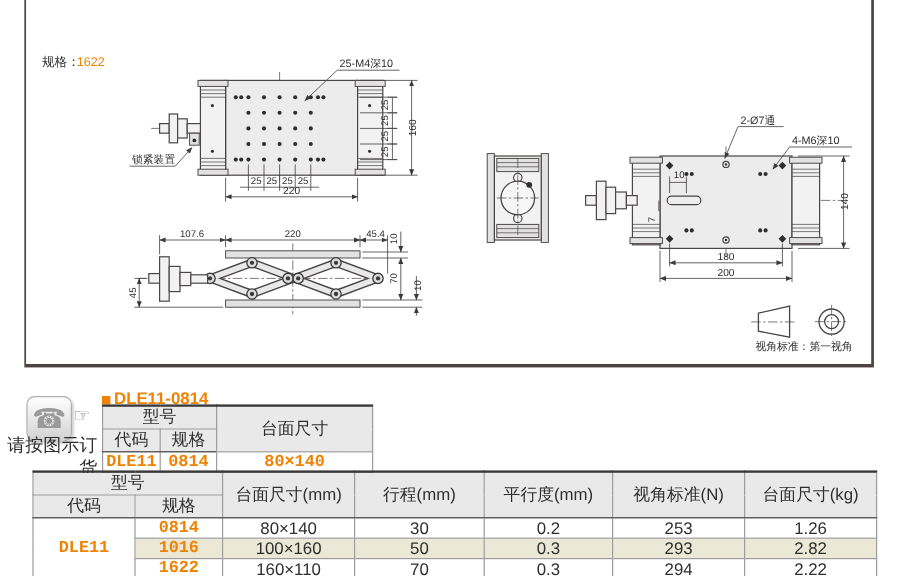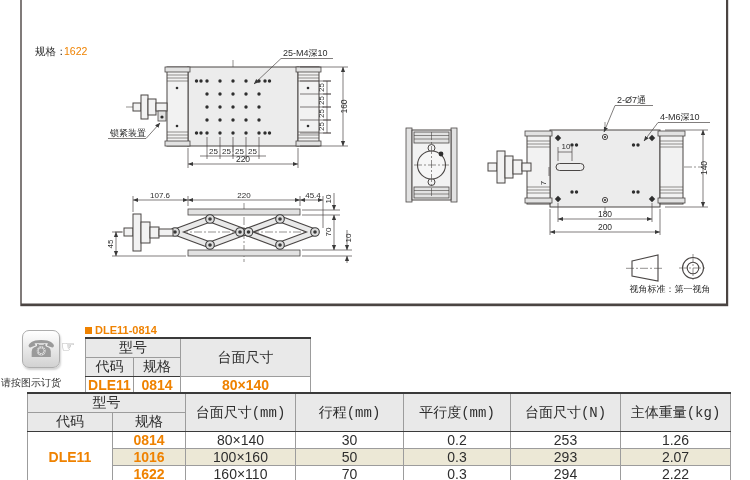--- a/index.html
+++ b/index.html
@@ -23,38 +23,38 @@
   .bar-o{stroke:#4a4645;stroke-width:7;fill:none;}
   .bar-i{stroke:#e9e9e9;stroke-width:4.6;fill:none;}
   .rol-o{fill:#dedede;stroke:#3a3a3a;stroke-width:1.1;}
   .rol-i{fill:#3a3a3a;}
 
   
   .phone-box{position:absolute;left:22px;top:330px;width:36px;height:36px;border:1px solid #adadad;
     border-radius:7px;background:linear-gradient(#ffffff,#d2d2d2);box-shadow:1px 2px 2px rgba(0,0,0,.18);
     display:flex;align-items:center;justify-content:center;font-size:23px;color:#9a9a9a;}
   .finger{position:absolute;left:61px;top:337px;font-size:16px;color:#8a8a8a;}
-  .order-note{position:absolute;left:1px;top:376px;width:80px;text-align:left;font-size:10px;color:#2e2e2e;}
-  .order-title{position:absolute;left:85px;top:324px;font-size:11px;font-weight:bold;color:#ef8200;}
+  .order-note{position:absolute;left:1px;top:362px;width:80px;text-align:right;font-size:15px;color:#2e2e2e;}
+  .order-title{position:absolute;left:85px;top:324px;font-size:14px;font-weight:bold;color:#ef8200;}
   .order-title .sq{display:inline-block;width:7px;height:7px;background:#ef8200;margin-right:3px;}
 
   table{border-collapse:collapse;table-layout:fixed;font-size:14px;}
   th,td{border:1px solid #9c9c9c;padding:0 2px;text-align:center;font-weight:normal;overflow:hidden;white-space:nowrap;}
   th{background:#e9e9e9;color:#2e2e2e;}
-  .orange{color:#ef8200;font-weight:bold;}
+  .orange{color:#ef8200;font-weight:bold;font-family:Liberation Mono, monospace;}
 
   .order-table{position:absolute;left:85px;top:337px;width:225px;border-top:2px solid #3a3a3a;border-bottom:1.5px solid #3a3a3a;}
   .order-table tr.h1 th{height:11px;}
   .order-table tr.h2 th{height:11px;border-bottom:1.5px solid #3a3a3a;}
   .order-table tr.d td{height:13px;background:#fff;}
 
   .spec-table{position:absolute;left:27px;top:392px;width:703px;border-top:2px solid #3a3a3a;border-bottom:2px solid #3a3a3a;}
   .spec-table tr.h1 th{height:11px;}
   .spec-table tr.h2 th{height:12px;border-bottom:1.5px solid #3a3a3a;}
-  .spec-table th[rowspan]{border-bottom:1.5px solid #3a3a3a;font-family:Liberation Mono, monospace;}
+  .spec-table th[rowspan]{border-bottom:1.5px solid #3a3a3a;}
   .spec-table td{height:13px;background:#fff;}
   .spec-table tr.beige td{background:#ece8d6;}
   .spec-table td.code-cell{background:#fff;}
 </style>
 </head>
 <body>
 
 <svg width="750" height="312" viewBox="0 0 750 312" style="position:absolute;left:0;top:0;">
   <defs>
     <marker id="arr" viewBox="0 0 10 10" refX="9.5" refY="5" markerWidth="7.5" markerHeight="7.5" orient="auto-start-reverse">
@@ -425,43 +425,43 @@
     <col style="width:107px">
       <col style="width:110px">
       <col style="width:110px">
   </colgroup>
   <tbody>
   <tr class="h1">
     <th colspan="2">型号</th>
     <th rowspan="2">台面尺寸(mm)</th>
     <th rowspan="2">行程(mm)</th>
     <th rowspan="2">平行度(mm)</th>
-    <th rowspan="2">台面尺寸(N)</th>
-    <th rowspan="2">主体重量(kg)</th>
+    <th rowspan="2">视角标准(N)</th>
+    <th rowspan="2">台面尺寸(kg)</th>
   </tr>
   <tr class="h2">
     <th>代码</th>
     <th>规格</th>
   </tr>
   <tr>
     <td rowspan="3" class="orange code-cell">DLE11</td>
     <td class="orange">0814</td>
     <td>80×140</td>
     <td>30</td>
     <td>0.2</td>
     <td>253</td>
     <td>1.26</td>
   </tr>
   <tr class="beige">
     <td class="orange">1016</td>
     <td>100×160</td>
     <td>50</td>
     <td>0.3</td>
     <td>293</td>
-    <td>2.07</td>
+    <td>2.82</td>
   </tr>
   <tr>
     <td class="orange">1622</td>
     <td>160×110</td>
     <td>70</td>
     <td>0.3</td>
     <td>294</td>
     <td>2.22</td>
   </tr>
   </tbody>

